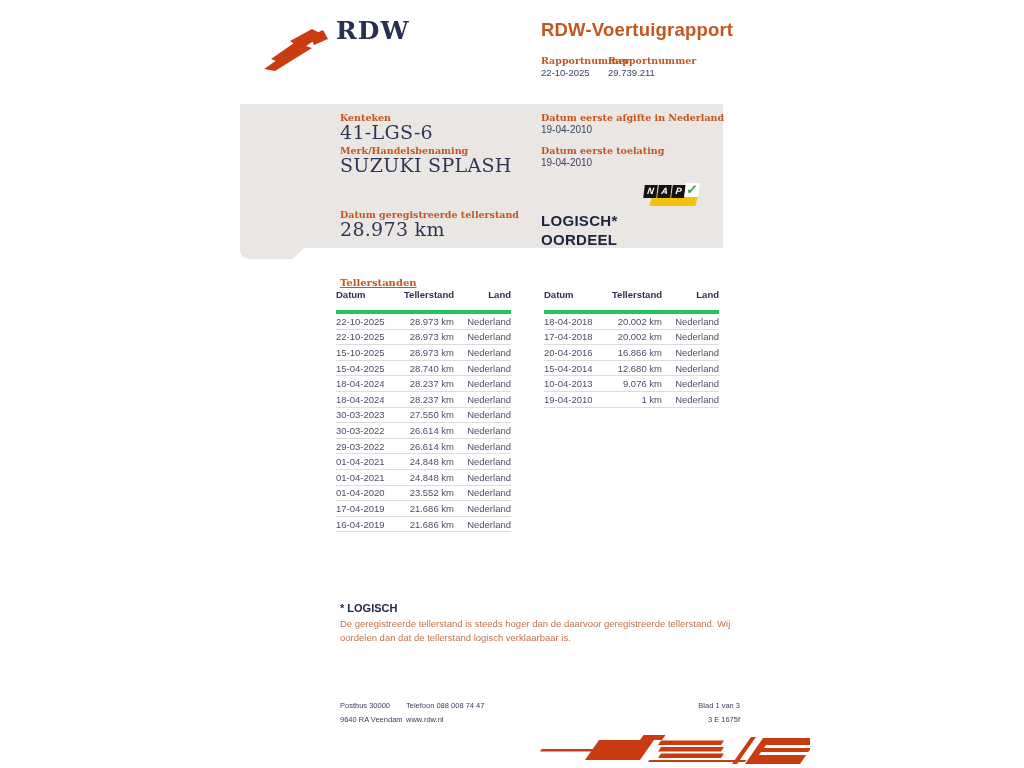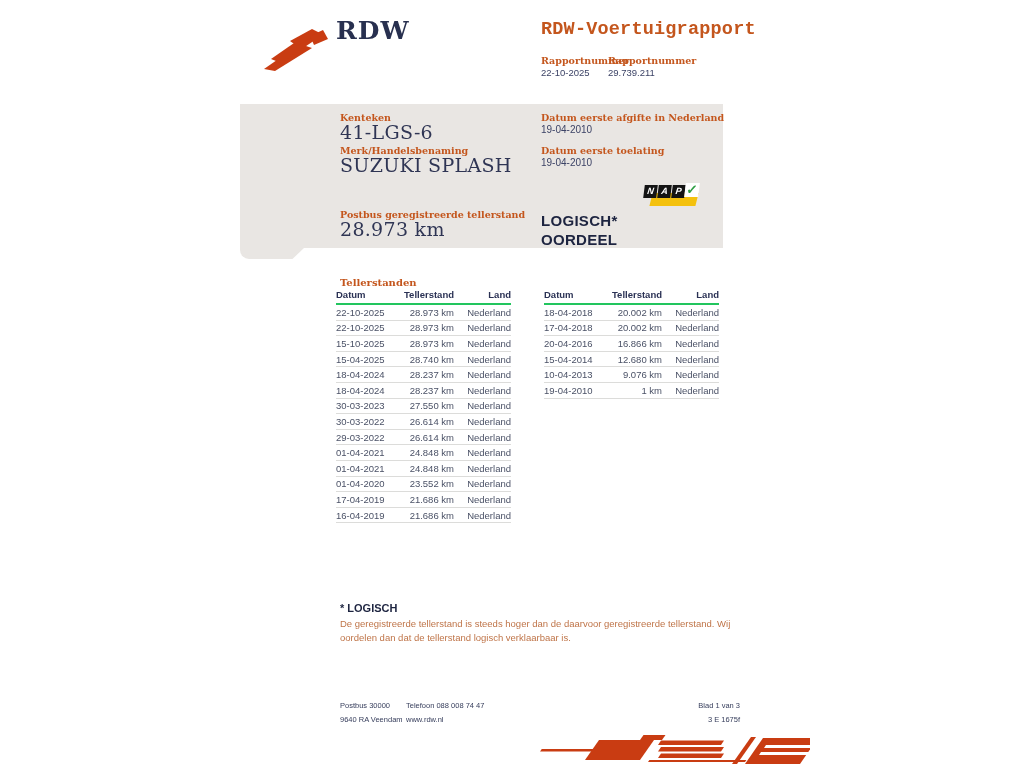--- a/index.html
+++ b/index.html
@@ -9,21 +9,21 @@
     -webkit-font-smoothing:antialiased;
   }
   .abs{position:absolute;}
 
   
   .rdw-wordmark{
     left:336px;top:16px;font-family:"DejaVu Serif",serif;font-size:25px;
     font-weight:600;color:#28304f;letter-spacing:1px;
   }
   .report-title{
-    left:541px;top:19px;font-family:Liberation Mono, monospace;font-size:18.5px;
+    left:541px;top:19px;font-family:Liberation Sans, sans-serif;font-size:18.5px;
     font-weight:bold;color:#c4561d;letter-spacing:.2px;
   }
   .meta-label{
     font-family:"DejaVu Serif",serif;font-size:9.5px;font-weight:bold;color:#c4561d;
   }
   .meta-value{font-size:9.5px;color:#3c4366;}
 
   
   .panel{left:240px;top:104px;width:483px;height:144px;background:#e9e6e3;}
   .panel-tab{
@@ -53,21 +53,21 @@
     transform:skewX(-7deg);color:#2e9e43;font-size:13px;font-weight:bold;
     text-align:center;line-height:14px;}
 
   
   .section-heading{
     font-family:"DejaVu Serif",serif;font-size:10px;font-weight:bold;color:#c4561d;
   }
   .t-table{width:175px;}
   .t-head{
     display:grid;grid-template-columns:60px 58px 57px;
-    border-bottom:2px solid #22c55e;padding-bottom:3px;
+    border-bottom:4px solid #22c55e;padding-bottom:10px;
   }
   .t-head span{font-size:9.5px;font-weight:bold;color:#2a3154;}
   .t-row{
     display:grid;grid-template-columns:60px 58px 57px;
     height:14.6px;align-items:center;border-bottom:1px solid #dcdcda;
   }
   .t-row span{font-size:9.5px;color:#4a5166;}
   .col-r{text-align:right;}
 
   
@@ -104,21 +104,21 @@
 
 <div class="abs panel"></div>
 <div class="abs panel-tab"></div>
 
 <div class="abs field-label" style="left:340px;top:112px;">Kenteken</div>
 <div class="abs field-value-lg" style="left:340px;top:121px;">41-LGS-6</div>
 
 <div class="abs field-label" style="left:340px;top:145px;">Merk/Handelsbenaming</div>
 <div class="abs field-value-lg" style="left:340px;top:154px;">SUZUKI SPLASH</div>
 
-<div class="abs field-label" style="left:340px;top:209px;">Postbus geregistreerde tellerstand</div>
+<div class="abs field-label" style="left:340px;top:209px;">Datum geregistreerde tellerstand</div>
 <div class="abs field-value-lg" style="left:340px;top:218px;">28.973 km</div>
 
 <div class="abs field-label" style="left:541px;top:112px;">Datum eerste afgifte in Nederland</div>
 <div class="abs field-value-sm" style="left:541px;top:124px;">19-04-2010</div>
 
 <div class="abs field-label" style="left:541px;top:145px;">Datum eerste toelating</div>
 <div class="abs field-value-sm" style="left:541px;top:157px;">19-04-2010</div>
 
 <div class="abs oordeel" style="left:541px;top:185px;margin-top:26px;">
   <div>LOGISCH*</div>
@@ -126,21 +126,21 @@
 </div>
 
 <div class="abs nap">
   <div class="nap-yellow"></div>
   <div class="nap-sq" style="left:0;">N</div>
   <div class="nap-sq" style="left:14px;">A</div>
   <div class="nap-sq" style="left:28px;">P</div>
   <div class="nap-check">✓</div>
 </div>
 
-<div class="abs section-heading" style="left:340px;top:277px;">Tellerstanden</div>
+<div class="abs section-heading" style="left:340px;top:277px;text-decoration:underline;">Tellerstanden</div>
 
 <div class="abs t-table" style="left:336px;top:289px;">
   <div class="t-head">
     <span>Datum</span>
     <span class="col-r">Tellerstand</span>
     <span class="col-r">Land</span>
   </div>
   <div id="rows-left">
       <div class="t-row">
         <span>22-10-2025</span>

